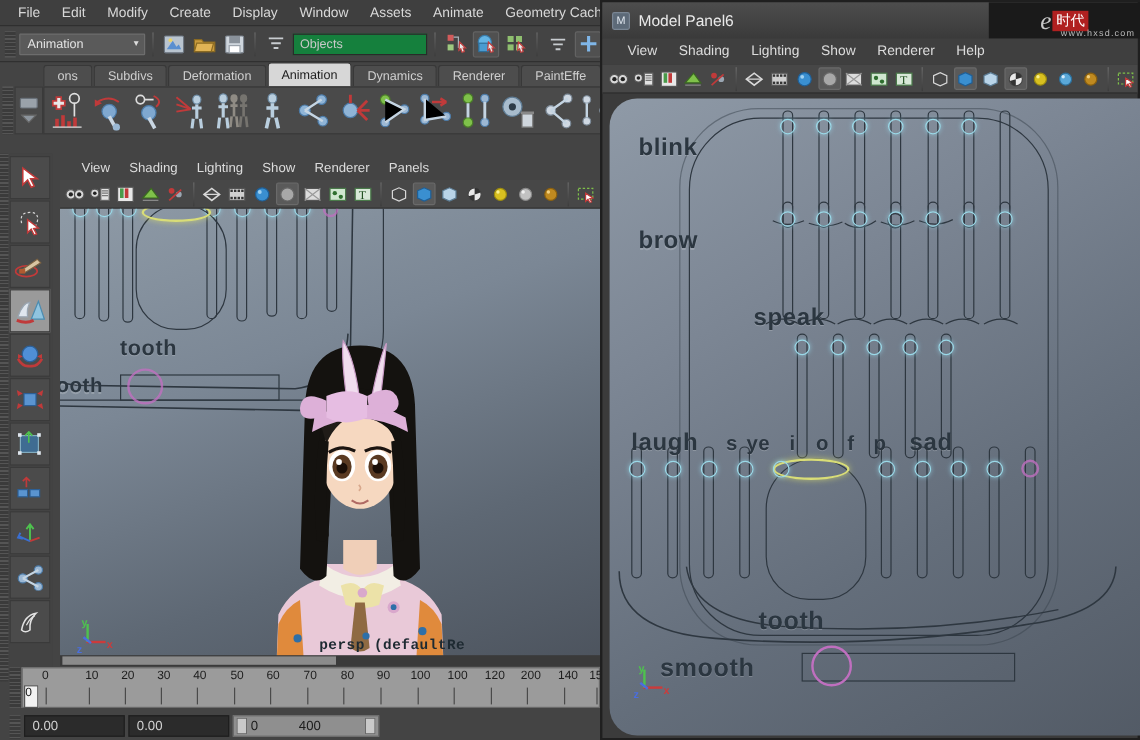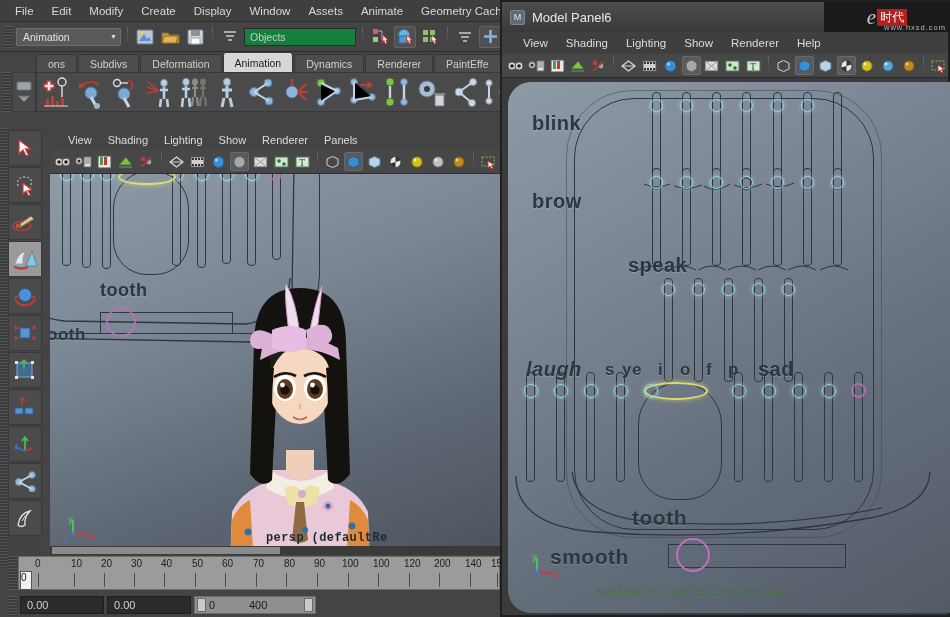--- a/index.html
+++ b/index.html
@@ -669,21 +669,21 @@
       <div class="slider-ring" style="left:145px; top:-7px; width:14px; height:14px;"></div>
       <div class="slider-ring" style="left:170px; top:-7px; width:14px; height:14px;"></div>
       <div class="slider-ring" style="left:195px; top:-7px; width:14px; height:14px;"></div>
       <div class="ring-pink" style="left:219px; top:-6px; width:13px; height:13px;opacity:.75;"></div>
 
       <div style="position:absolute;left:63px;top:-4px;width:76px;height:105px;border:1.4px solid #2e3740;border-radius:38px 38px 34px 34px;"></div>
       <div class="ring-yellow" style="left:68px;top:-5px;width:58px;height:16px;border-radius:50%;"></div>
 
       <span class="rig-lbl" style="left:50px;top:106px;font-size:18px;">tooth</span>
 
-      <span class="rig-lbl" style="left:-3px;top:138px;font-size:17px;margin-top:13px;">ooth</span>
+      <span class="rig-lbl" style="left:-3px;top:138px;font-size:17px;">ooth</span>
       <div class="trackbox" style="left:50px;top:138px;width:133px;height:22px;"></div>
       <div class="ring-pink" style="left:56px;top:133px;width:30px;height:30px;opacity:.8;"></div>
 
       <div class="char">
         <svg width="180" height="290" viewBox="0 0 180 290">
 
           <path d="M20 290 L22 238 q10 -22 36 -30 L58 196 L122 196 L122 208 q26 8 36 30 L160 290 Z" fill="#e9c9d8"></path>
           <path d="M20 290 L22 246 q6 -14 18 -20 L44 290 Z" fill="#e08a3c"></path>
           <path d="M160 290 L158 246 q-6 -14 -18 -20 L136 290 Z" fill="#e08a3c"></path>
 
@@ -1007,21 +1007,21 @@
       <div class="slider-stick" style="left:186px;top:196px;width:9px;height:104px;"></div>
       <div class="slider-stick" style="left:216px;top:196px;width:9px;height:104px;"></div>
       <div class="slider-stick" style="left:246px;top:196px;width:9px;height:104px;"></div>
       <div class="slider-stick" style="left:276px;top:196px;width:9px;height:104px;"></div>
       <div class="slider-ring" style="left:154px;top:201px;width:13px;height:13px;"></div>
       <div class="slider-ring" style="left:184px;top:201px;width:13px;height:13px;"></div>
       <div class="slider-ring" style="left:214px;top:201px;width:13px;height:13px;"></div>
       <div class="slider-ring" style="left:244px;top:201px;width:13px;height:13px;"></div>
       <div class="slider-ring" style="left:274px;top:201px;width:13px;height:13px;"></div>
 
-      <span class="rig-lbl" style="left:18px;top:276px;font-size:20px;font-style:italic;">laugh</span>
+      <span class="rig-lbl" style="left:18px;top:276px;font-size:20px;">laugh</span>
       <span class="rig-lbl" style="left:97px;top:278px;font-size:17px;">s</span>
       <span class="rig-lbl" style="left:114px;top:278px;font-size:17px;">ye</span>
       <span class="rig-lbl" style="left:150px;top:278px;font-size:17px;">i</span>
       <span class="rig-lbl" style="left:172px;top:278px;font-size:17px;">o</span>
       <span class="rig-lbl" style="left:198px;top:278px;font-size:17px;">f</span>
       <span class="rig-lbl" style="left:220px;top:278px;font-size:17px;">p</span>
       <span class="rig-lbl" style="left:250px;top:276px;font-size:20px;">sad</span>
 
       <div style="position:absolute;left:130px;top:300px;width:84px;height:118px;
                   border:1.4px solid #2e3740;border-radius:42px 42px 36px 36px;"></div>
@@ -1051,21 +1051,20 @@
         <path d="M8 4 q0 50 80 56 q130 10 262 -12 q72 -10 72 -50" fill="none" stroke="#2e3740" stroke-width="1.3"></path>
         <path d="M64 0 q6 44 80 50 q120 8 230 -14" fill="none" stroke="#2e3740" stroke-width="1.2"></path>
       </svg>
 
       <span class="rig-lbl" style="left:124px;top:424px;font-size:21px;">tooth</span>
 
       <span class="rig-lbl" style="left:42px;top:463px;font-size:21px;">smooth</span>
       <div class="trackbox" style="left:160px;top:462px;width:178px;height:24px;"></div>
       <div class="ring-pink" style="left:168px;top:456px;width:34px;height:34px;"></div>
 
-      <span class="hud green" style="left:88px;top:504px;">motionCon (defaultRenderLaye</span>
 
       <div class="gizmo" style="left:20px;top:470px;">
         <div class="gx"></div>
           <div class="gy"></div>
           <div class="gz"></div>
         <span class="glbl" style="left:4px;top:0px;color:#4ec24e;">y</span>
         <span class="glbl" style="left:25px;top:18px;color:#cc3b3b;">x</span>
         <span class="glbl" style="left:0px;top:22px;color:#4a6ee0;">z</span>
       </div>
     </div>

